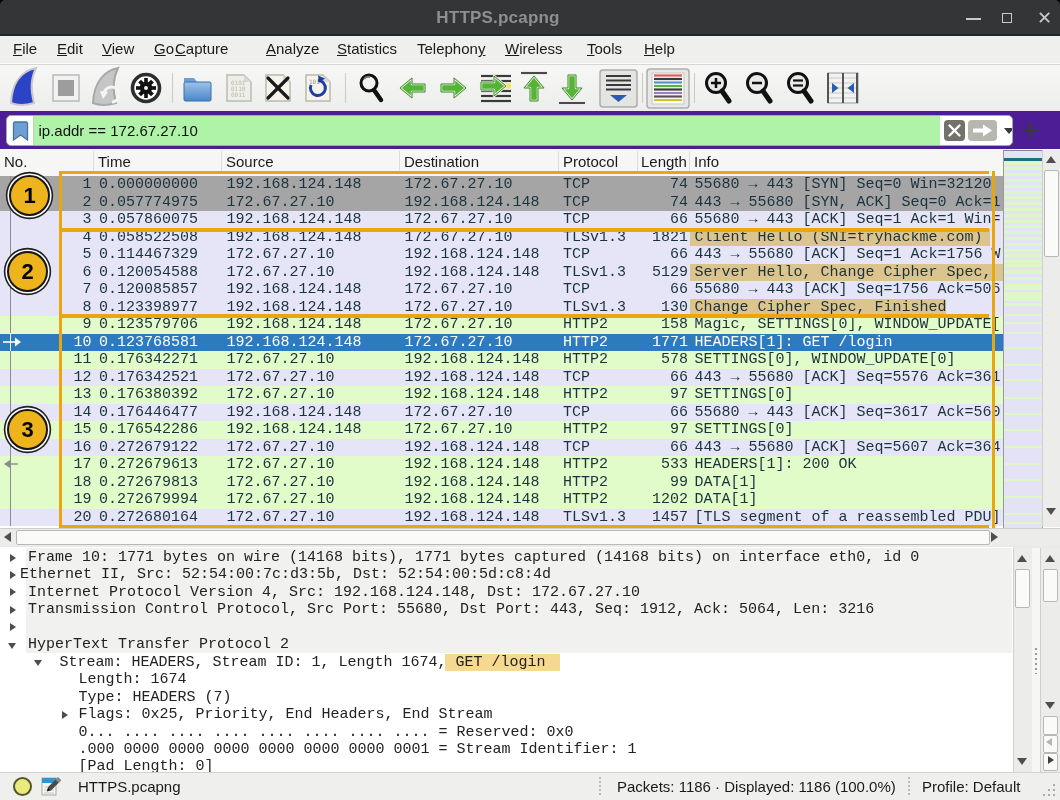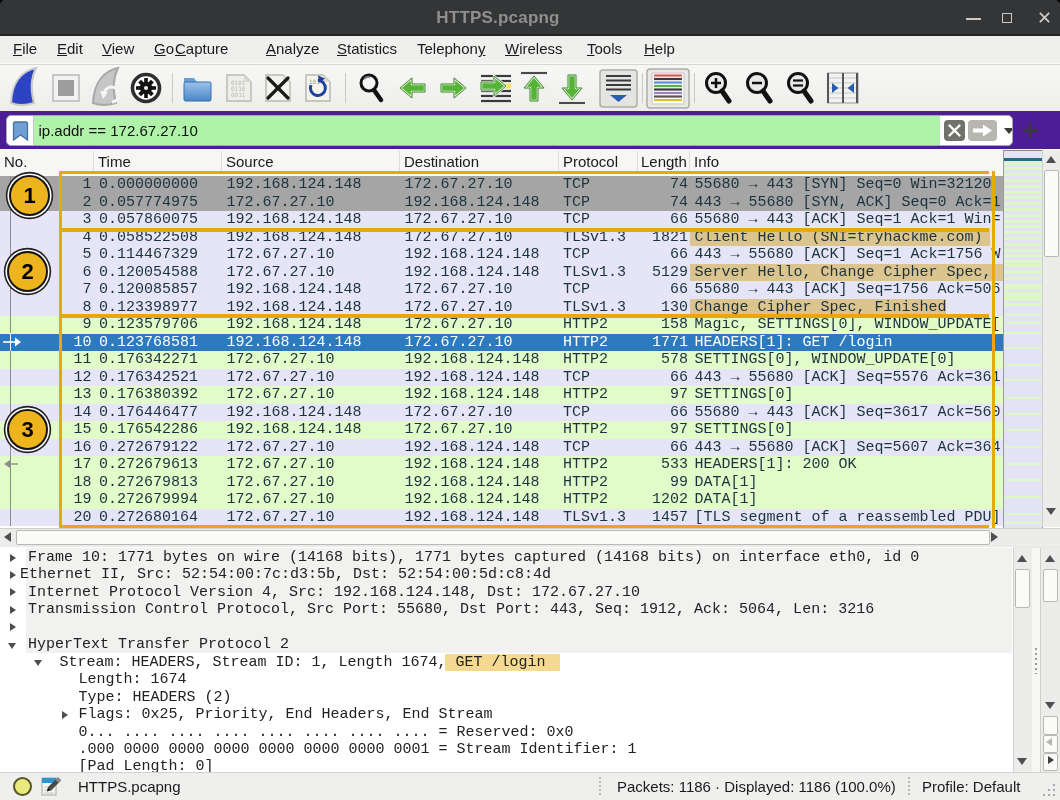--- a/index.html
+++ b/index.html
@@ -388,21 +388,21 @@
     <div id="dgray"></div>
     <div id="dlines">
 <div class="dl" style="top:2.0px;"><span class="tri" style="left:10px;top:4.5px;border-top:4.5px solid transparent;border-bottom:4.5px solid transparent;border-left:6px solid #4d4d4d;"></span><span style="position:absolute;left:28px;white-space:pre;">Frame 10: 1771 bytes on wire (14168 bits), 1771 bytes captured (14168 bits) on interface eth0, id 0</span></div>
 <div class="dl" style="top:19.45px;"><span class="tri" style="left:10px;top:4.5px;border-top:4.5px solid transparent;border-bottom:4.5px solid transparent;border-left:6px solid #4d4d4d;"></span><span style="position:absolute;left:20px;white-space:pre;">Ethernet II, Src: 52:54:00:7c:d3:5b, Dst: 52:54:00:5d:c8:4d</span></div>
 <div class="dl" style="top:36.9px;"><span class="tri" style="left:10px;top:4.5px;border-top:4.5px solid transparent;border-bottom:4.5px solid transparent;border-left:6px solid #4d4d4d;"></span><span style="position:absolute;left:28px;white-space:pre;">Internet Protocol Version 4, Src: 192.168.124.148, Dst: 172.67.27.10</span></div>
 <div class="dl" style="top:54.349999999999994px;"><span class="tri" style="left:10px;top:4.5px;border-top:4.5px solid transparent;border-bottom:4.5px solid transparent;border-left:6px solid #4d4d4d;"></span><span style="position:absolute;left:28px;white-space:pre;">Transmission Control Protocol, Src Port: 55680, Dst Port: 443, Seq: 1912, Ack: 5064, Len: 3216</span></div>
 <div class="dl" style="top:71.8px;"><span class="tri" style="left:10px;top:4.5px;border-top:4.5px solid transparent;border-bottom:4.5px solid transparent;border-left:6px solid #4d4d4d;"></span></div>
 <div class="dl" style="top:89.25px;"><span class="tri" style="left:8px;top:6.5px;border-left:4.5px solid transparent;border-right:4.5px solid transparent;border-top:6px solid #4d4d4d;"></span><span style="position:absolute;left:28px;white-space:pre;">HyperText Transfer Protocol 2</span></div>
 <div class="dl" style="top:106.69999999999999px;"><span class="tri" style="left:34px;top:6.5px;border-left:4.5px solid transparent;border-right:4.5px solid transparent;border-top:6px solid #4d4d4d;"></span><span style="position:absolute;left:59.5px;white-space:pre;">Stream: HEADERS, Stream ID: 1, Length 1674, <span style="background:#f5d990;padding-left:11px;padding-right:14px;margin-left:-11px;">GET /login</span></span></div>
 <div class="dl" style="top:124.14999999999999px;"><span style="position:absolute;left:78.5px;white-space:pre;">Length: 1674</span></div>
-<div class="dl" style="top:141.6px;"><span style="position:absolute;left:78.5px;white-space:pre;">Type: HEADERS (2)</span></div>
+<div class="dl" style="top:141.6px;"><span style="position:absolute;left:78.5px;white-space:pre;">Type: HEADERS (7)</span></div>
 <div class="dl" style="top:159.04999999999998px;"><span class="tri" style="left:62px;top:4.5px;border-top:4.5px solid transparent;border-bottom:4.5px solid transparent;border-left:6px solid #4d4d4d;"></span><span style="position:absolute;left:78.5px;white-space:pre;">Flags: 0x25, Priority, End Headers, End Stream</span></div>
 <div class="dl" style="top:176.5px;"><span style="position:absolute;left:78.5px;white-space:pre;">0... .... .... .... .... .... .... .... = Reserved: 0x0</span></div>
 <div class="dl" style="top:193.95px;"><span style="position:absolute;left:78.5px;white-space:pre;">.000 0000 0000 0000 0000 0000 0000 0001 = Stream Identifier: 1</span></div>
 <div class="dl" style="top:211.39999999999998px;"><span style="position:absolute;left:78.5px;white-space:pre;text-align:center;">[Pad Length: 0]</span></div>
 </div>
   </div>
   <div id="statusbar" class="abs">
 
     <div class="abs" style="left:13px;top:4px;width:15px;height:15px;border-radius:50%;background:#e9e97d;border:2px solid #555525;"></div>
     <svg width="20" height="20" style="position:absolute;left:41px;top:3px;">

